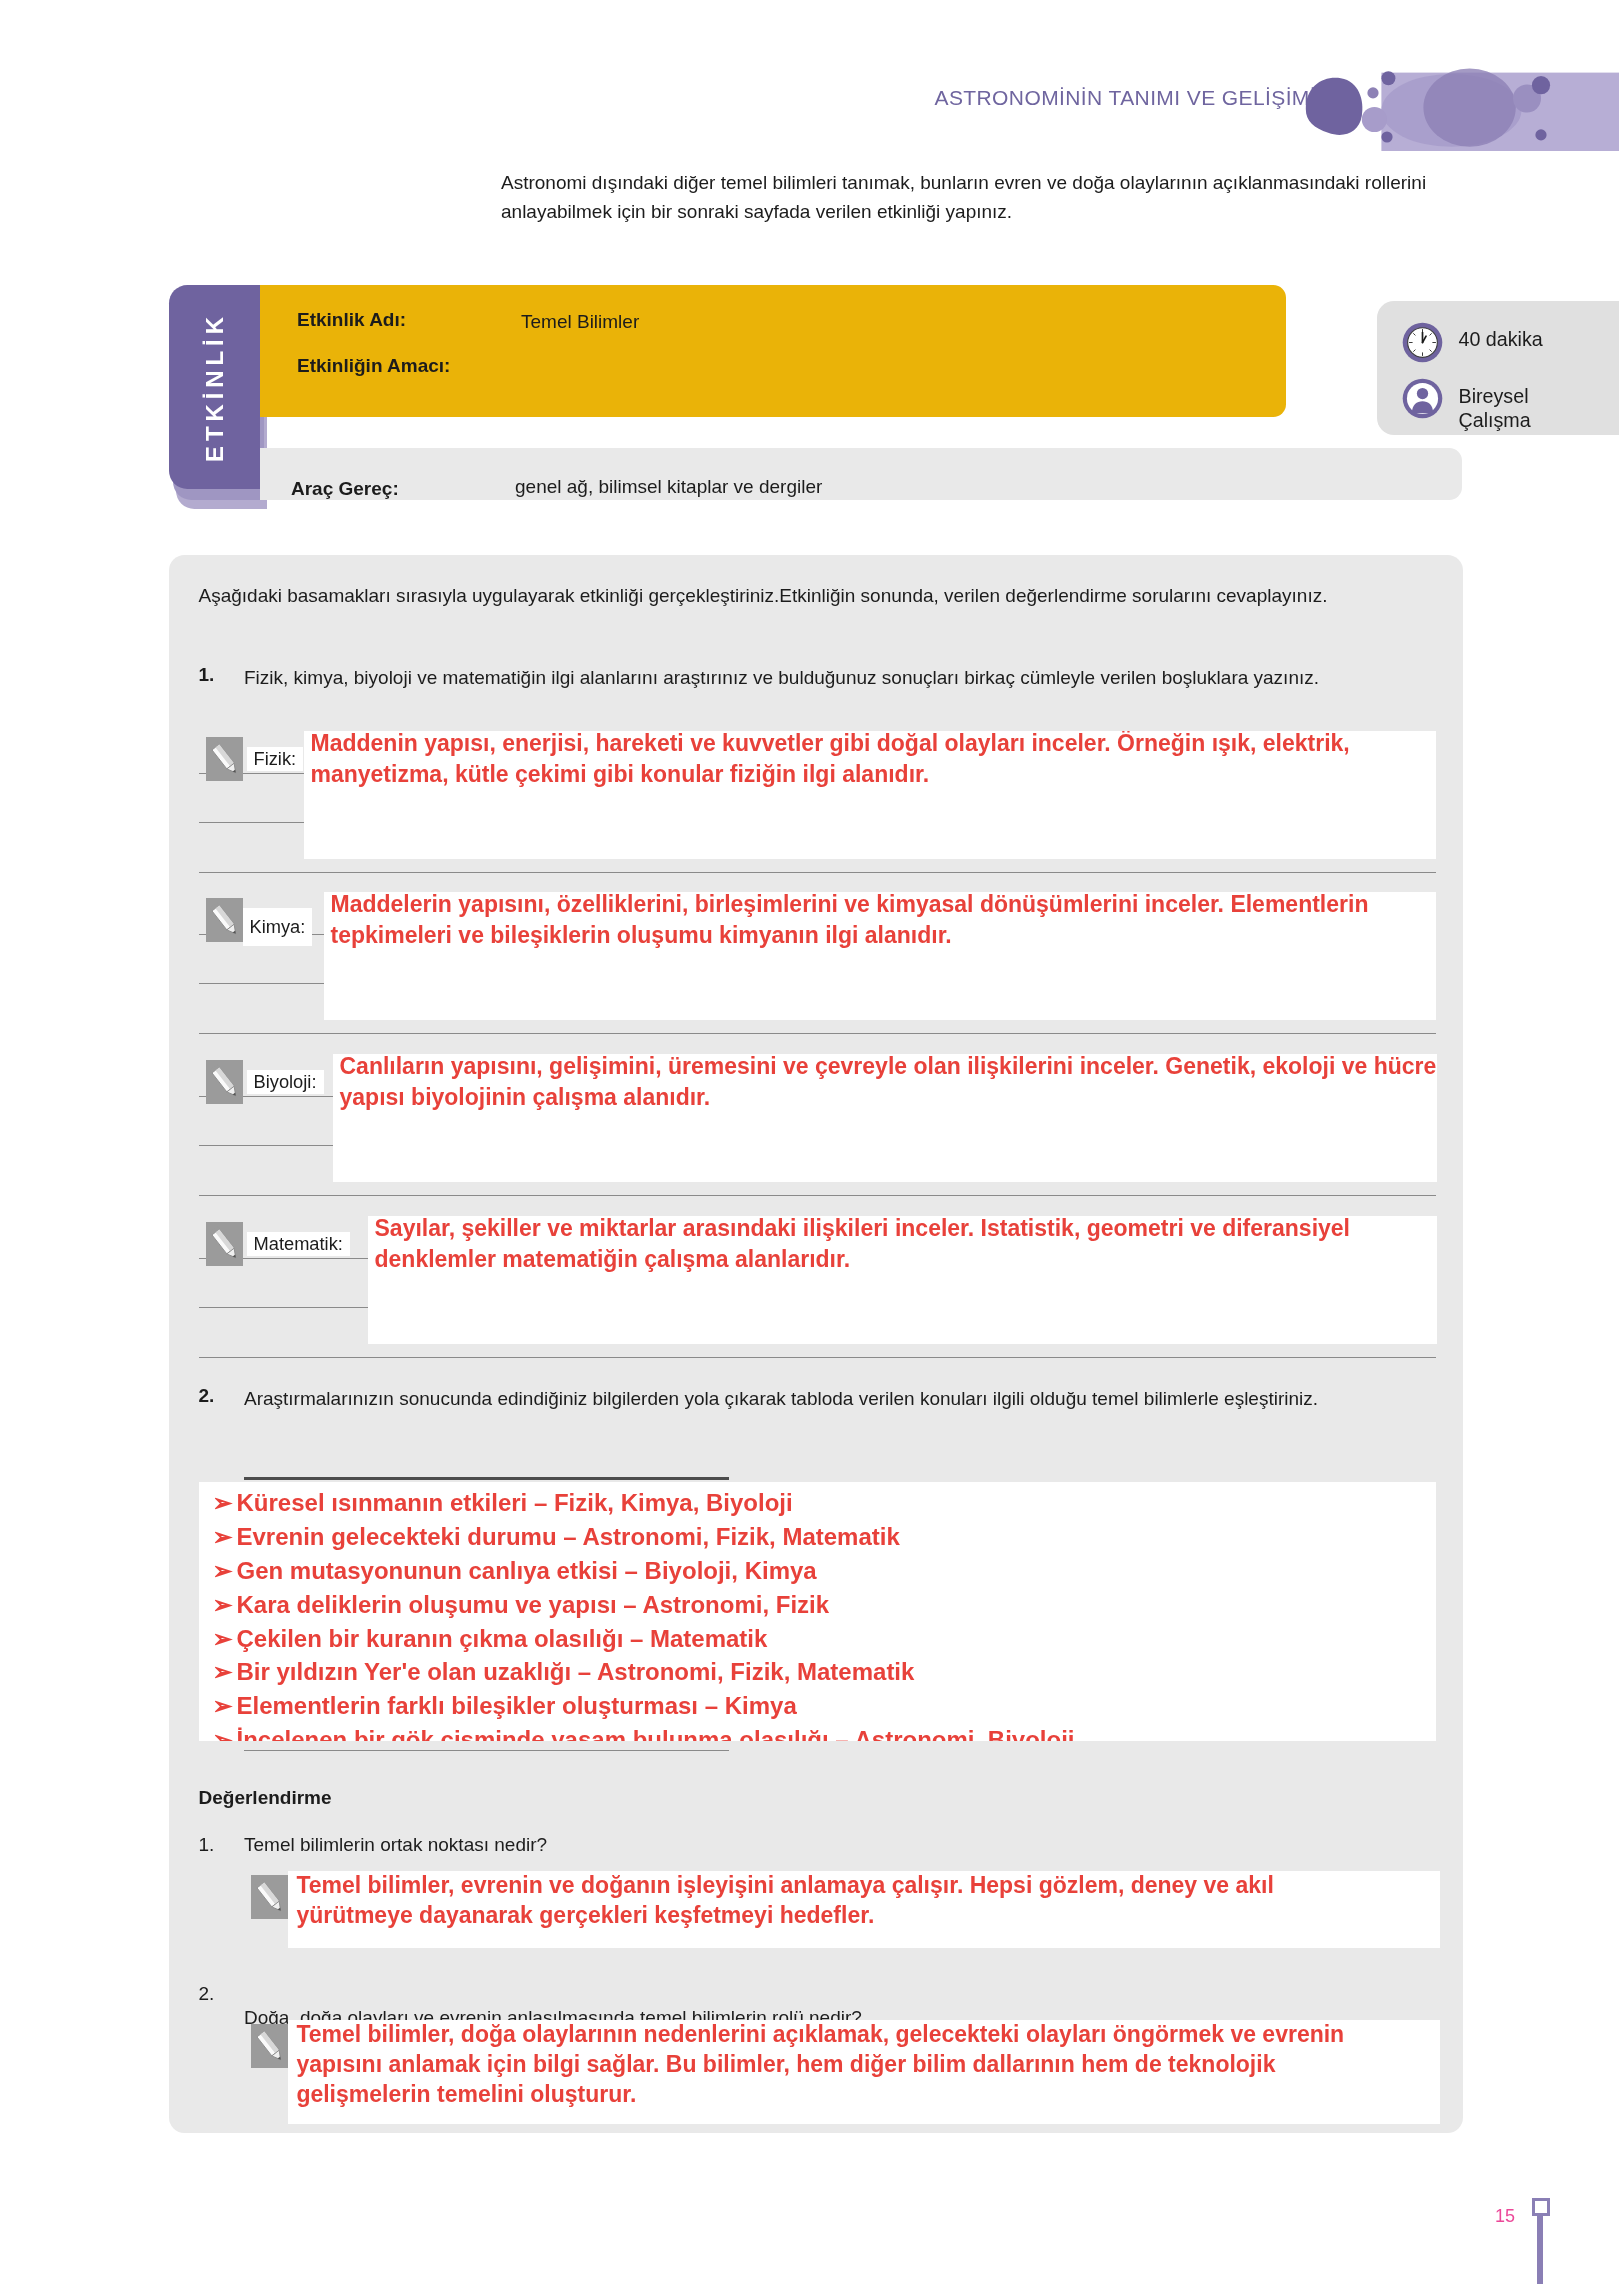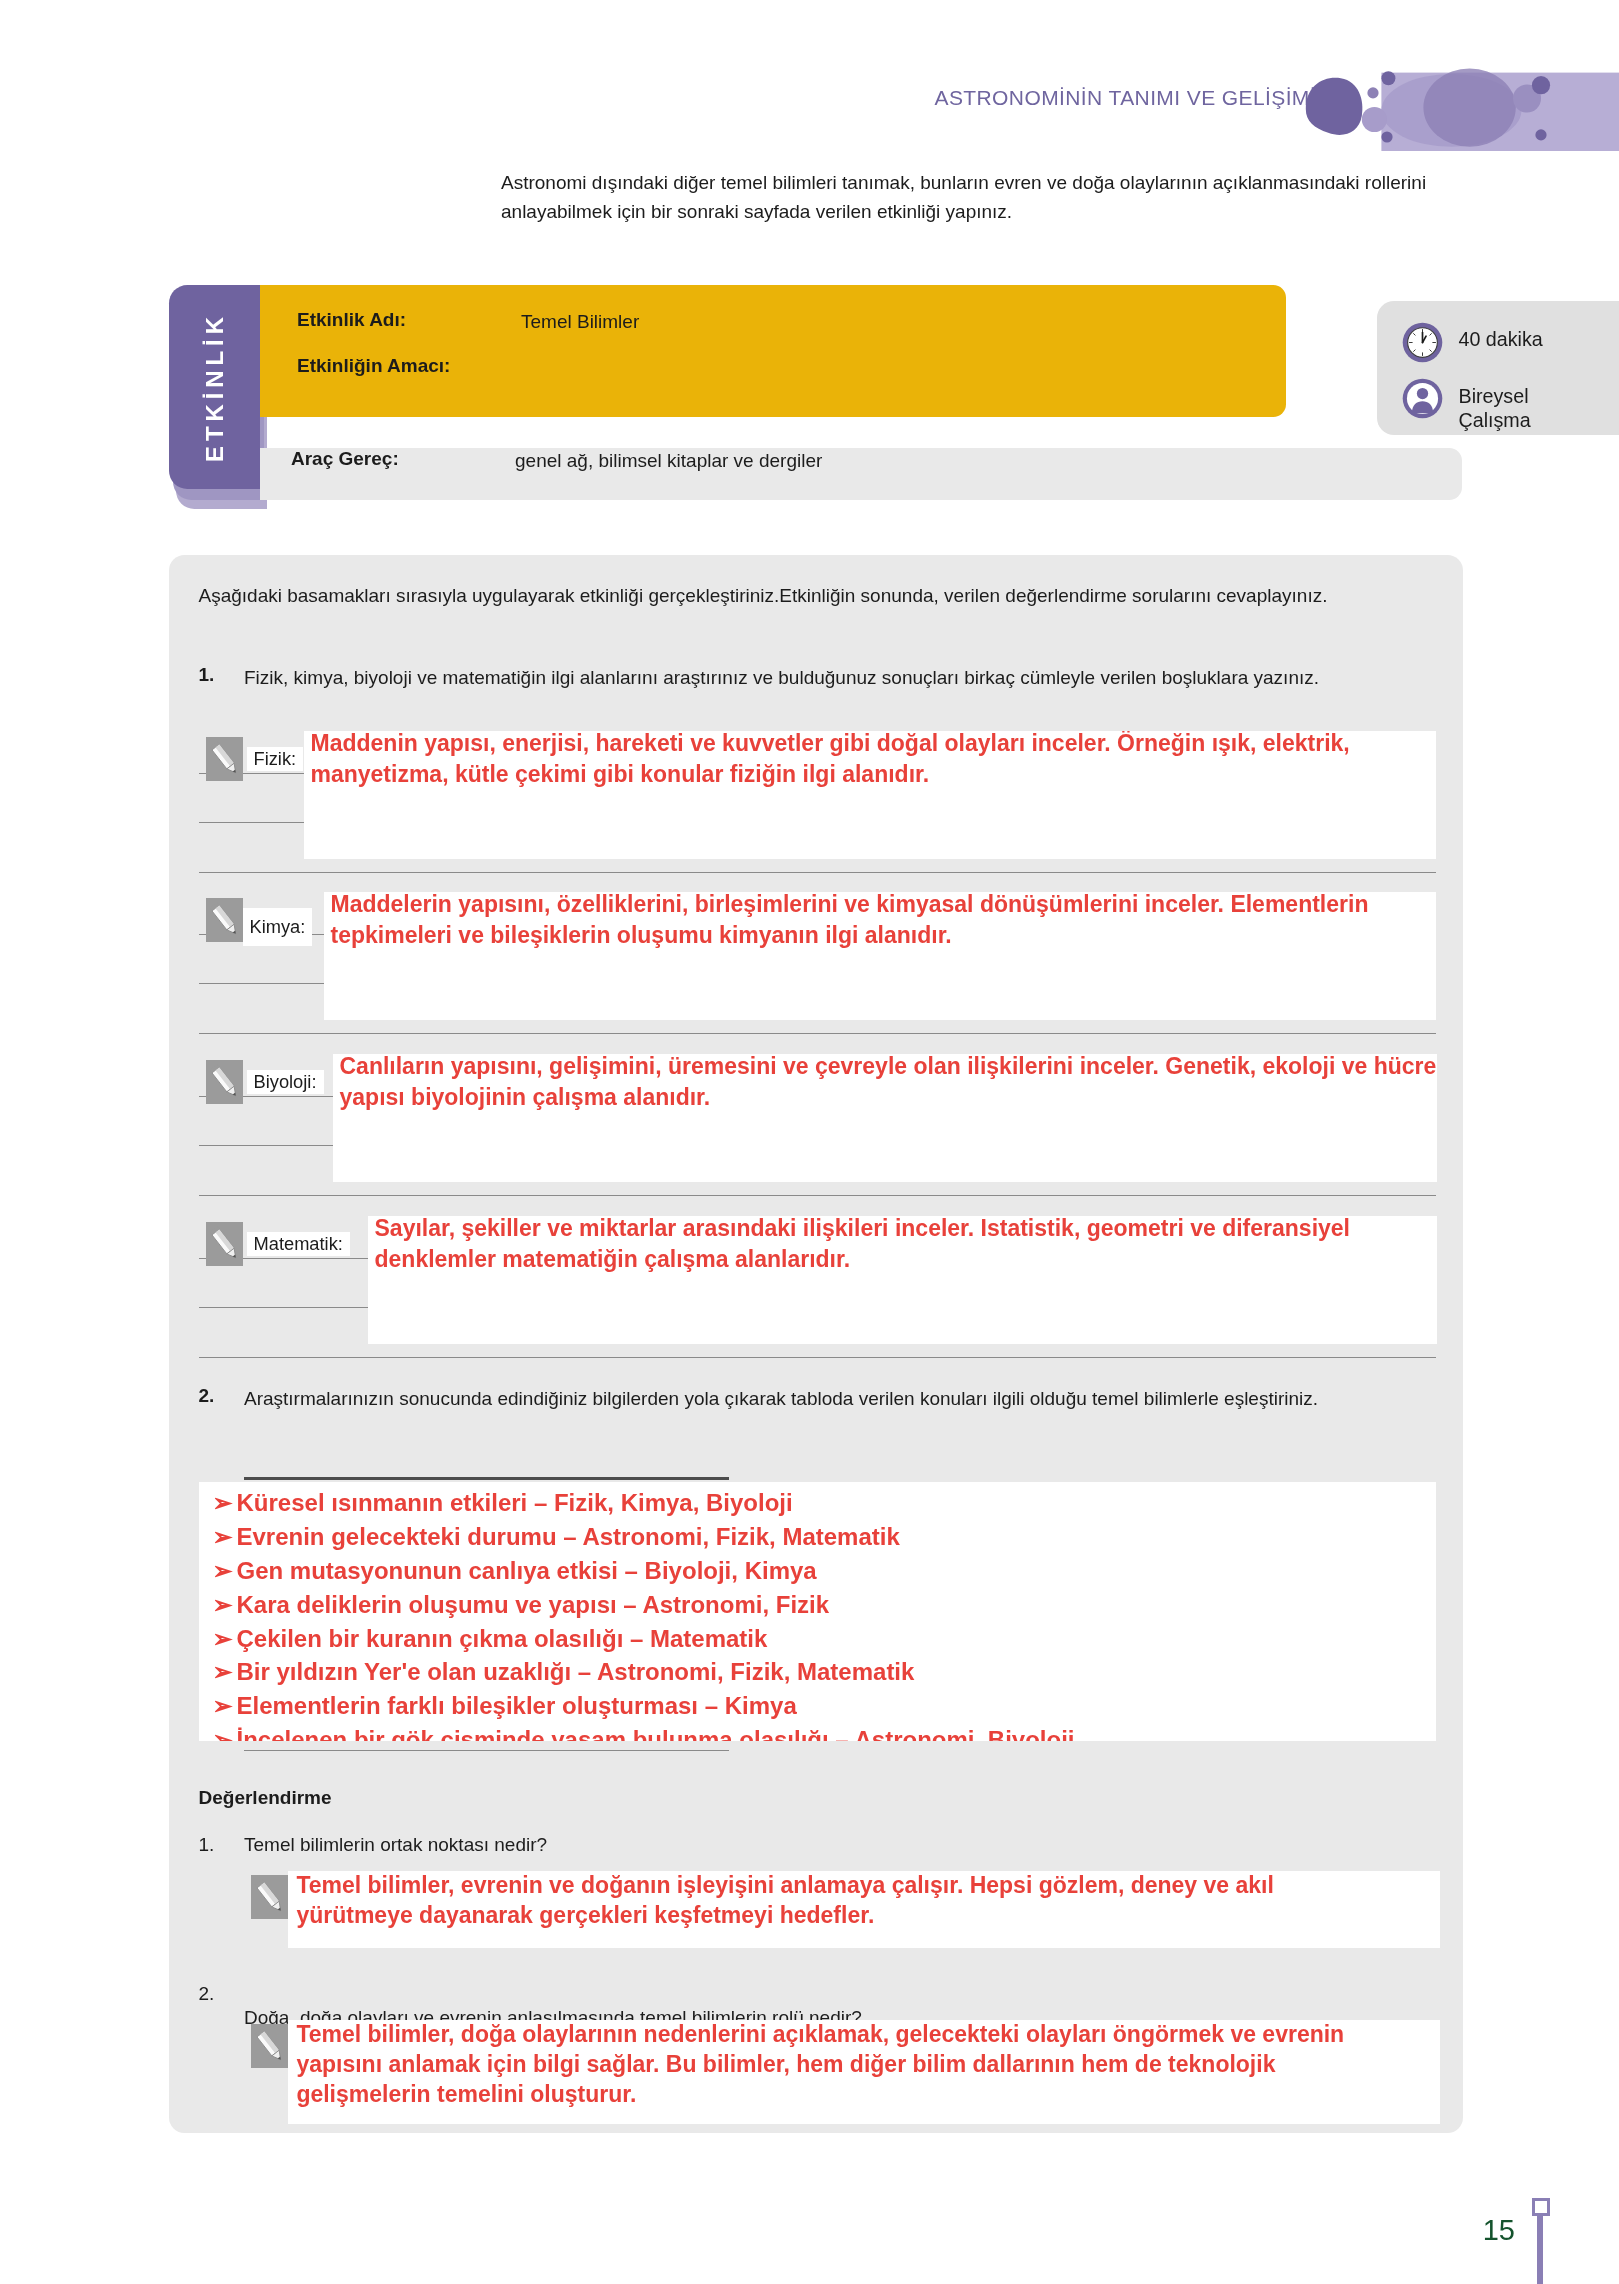--- a/index.html
+++ b/index.html
@@ -114,21 +114,21 @@
   }
   .activity-bottom {
     position: absolute;
     left: 91px;
     top: 163px;
     width: 1202px;
     height: 52px;
     background: #e9e9e9;
     border-radius: 0 12.7px 12.7px 0;
     display: flex;
-    align-items: flex-start;
+    align-items: flex-end;
     padding-left: 31px;
   }
 
   
   .meta-box {
     position: absolute;
     left: 1208px;
     top: 15.5px;
     width: 281px;
     height: 134px;
@@ -270,23 +270,22 @@
     position: absolute;
     font-size: 19px;
     color: #1c1c1c;
   }
 
   
   .pg-num {
     position: absolute;
     right: 105px;
     top: 2206px;
-    font-size: 29px;
-    color: #14532d;
-    margin-top: 8px;
+    font-size: 18px;
+    color: #ec4899;
   }
   .pg-mark {
     position: absolute;
     right: 70px;
     top: 2198px;
     width: 18.3px;
     height: 18.3px;
     border: 3.5px solid #8a7fb5;
     background: #ffffff;
   }

